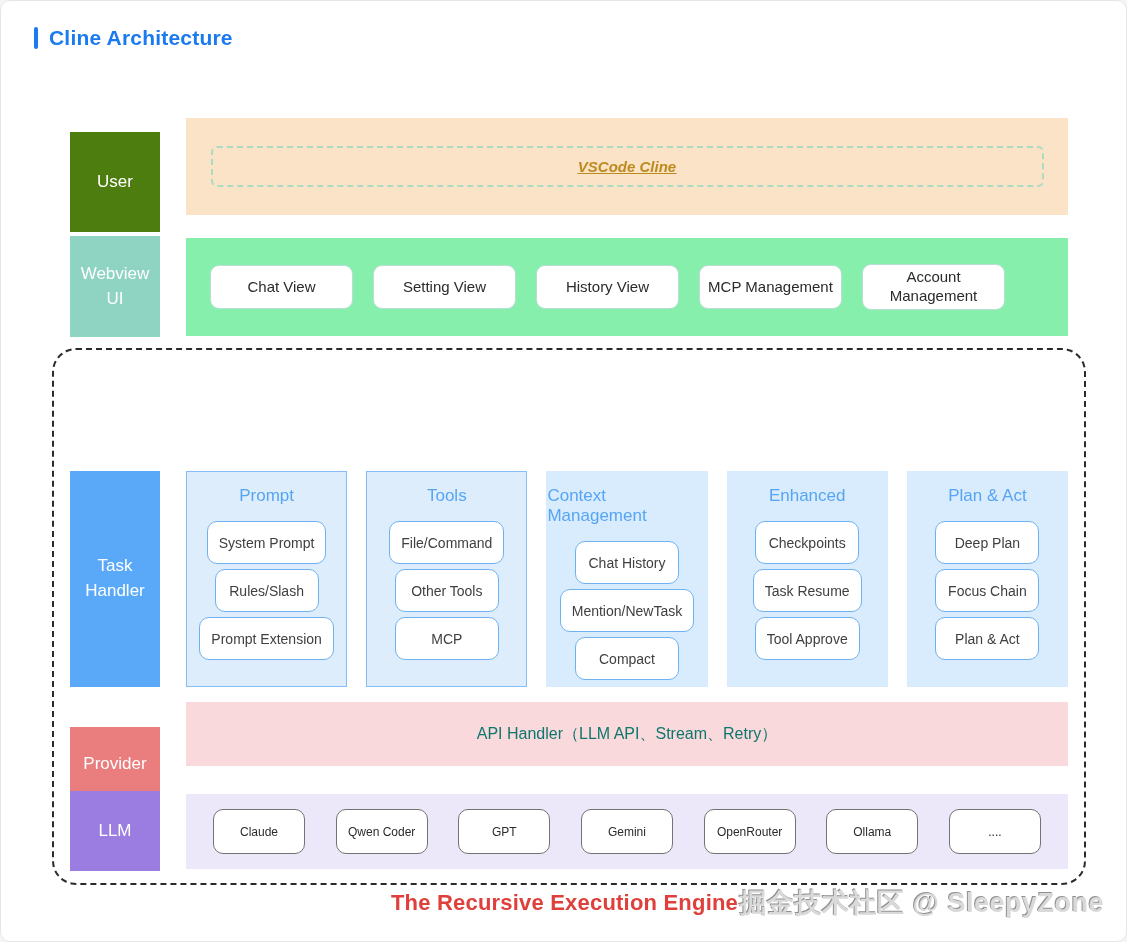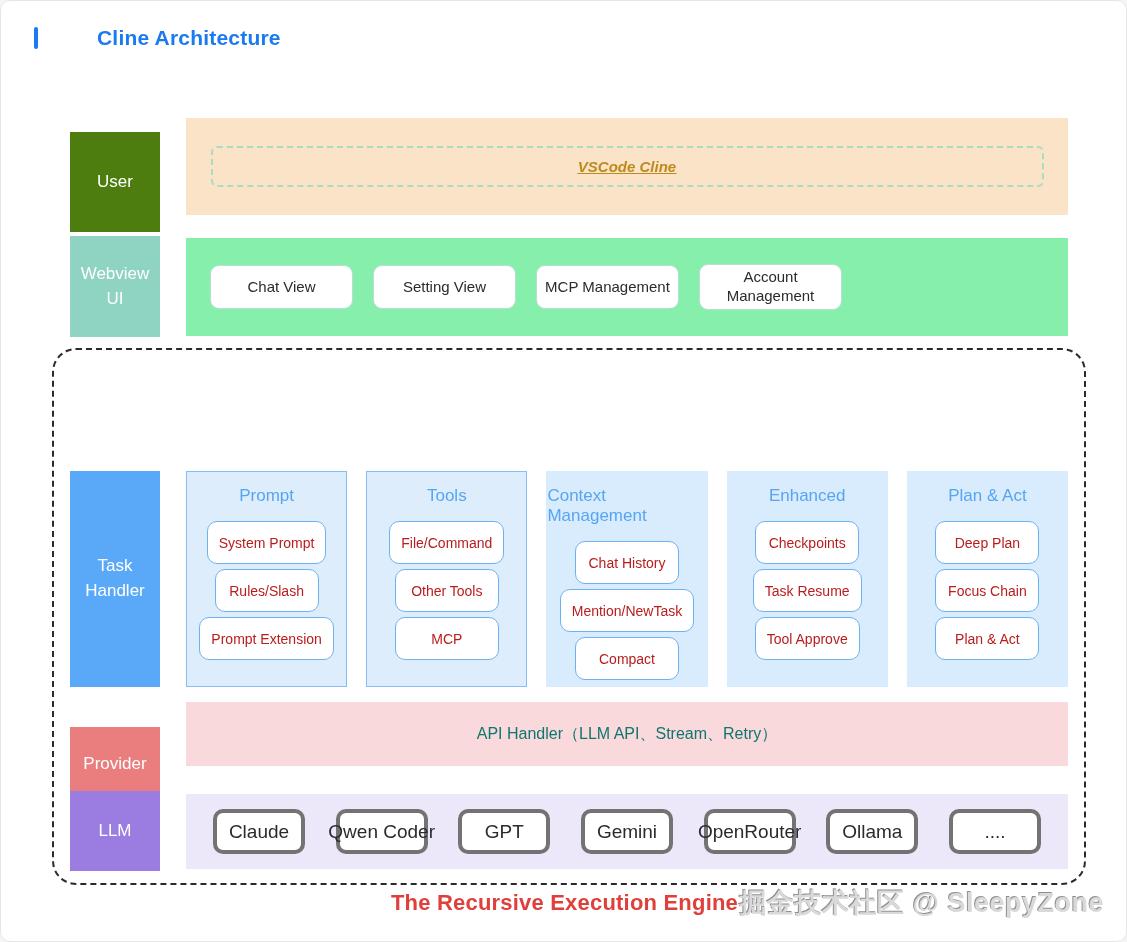--- a/index.html
+++ b/index.html
@@ -4,21 +4,21 @@
 <style>
   * { box-sizing: border-box; margin: 0; padding: 0; }
   html, body { background: #f5f5f5; font-family: "Liberation Sans", sans-serif; }
   .canvas {
     position: relative; width: 1127px; height: 942px;
     background: #ffffff; border: 1px solid #e6e6e6; border-radius: 10px;
     overflow: hidden; margin: 0 auto;
   }
 
   
-  .page-title { position: absolute; left: 33px; top: 25px; display: flex; align-items: center; gap: 48px; }
+  .page-title { position: absolute; left: 33px; top: 25px; display: flex; align-items: center; }
   .title-bar { width: 4px; height: 22px; background: #1a7af0; border-radius: 2px; }
   .title-text { margin-left: 11px; color: #1a7af0; font-size: 21px; font-weight: bold; letter-spacing: .2px; }
 
   
   .block {
     position: absolute; left: 69px; width: 90px;
     display: flex; align-items: center; justify-content: center; text-align: center;
     color: #ffffff; font-size: 17px; line-height: 1.45;
   }
   .block-user     { top: 115px; height: 100px; background: #4d7c0f; margin-top: 16px; }
@@ -63,37 +63,37 @@
 
   
   .task-columns { position: absolute; left: 185px; top: 470px; width: 882px; height: 216px; display: flex; gap: 19px; }
   .task-col { flex: 1; display: flex; flex-direction: column; align-items: center; background: #d9ecfd; border: 1px solid transparent; }
   .task-col.bordered { background: #ddedfc; border-color: #85bdf4; }
   .task-col-title { margin: 14px 0 15px; color: #56a5f3; font-size: 17px; }
   .task-box {
     height: 43px; min-width: 104px; max-width: 152px; padding: 1px 11px; margin-bottom: 5px;
     background: #fff; border: 1px solid #6fb2f3; border-radius: 10px;
     display: flex; align-items: center; justify-content: center; text-align: center;
-    font-size: 14px; color: #b91c1c; white-space: nowrap;
+    font-size: 14px; color: #404040; white-space: nowrap;
   }
 
   .panel-provider {
     top: 701px; height: 64px; background: #f9d9db;
     display: flex; align-items: center; justify-content: center;
     font-size: 16px; color: #0f766e;
   }
 
   .panel-llm {
     top: 793px; height: 75px; background: #ece8fa;
     display: flex; align-items: center; justify-content: space-between; padding: 0 27px;
   }
   .llm-box {
-    width: 92px; height: 45px; background: #fff; border: 4px solid #737373; border-radius: 10px;
+    width: 92px; height: 45px; background: #fff; border: 1px solid #737373; border-radius: 10px;
     display: flex; align-items: center; justify-content: center;
-    font-size: 19px; color: #2b2b2b; white-space: nowrap;
+    font-size: 12px; color: #2b2b2b; white-space: nowrap;
   }
 
   
   .footer-caption {
     position: absolute; left: 0; top: 889px; width: 1127px; text-align: center;
     color: #e0403c; font-size: 22px; font-weight: bold; letter-spacing: .2px;
   }
   .watermark {
     position: absolute; right: 22px; top: 884px;
     font-size: 27px; font-weight: bold; color: #d9d9d9;
@@ -115,20 +115,21 @@
   <div class="panel panel-user">
     <div class="vscode-box">
       <span class="vscode-link">VSCode Cline</span>
     </div>
   </div>
 
   <div class="block block-webview">Webview UI</div>
   <div class="panel panel-webview">
     <div class="wv-box">Chat View</div>
     <div class="wv-box">Setting View</div>
+    <div class="wv-box">History View</div>
     <div class="wv-box">MCP Management</div>
     <div class="wv-box">Account Management</div>
   </div>
 
   <div class="engine-outline"></div>
 
 
   <div class="block block-task">Task Handler</div>
   <div class="task-columns">
 

